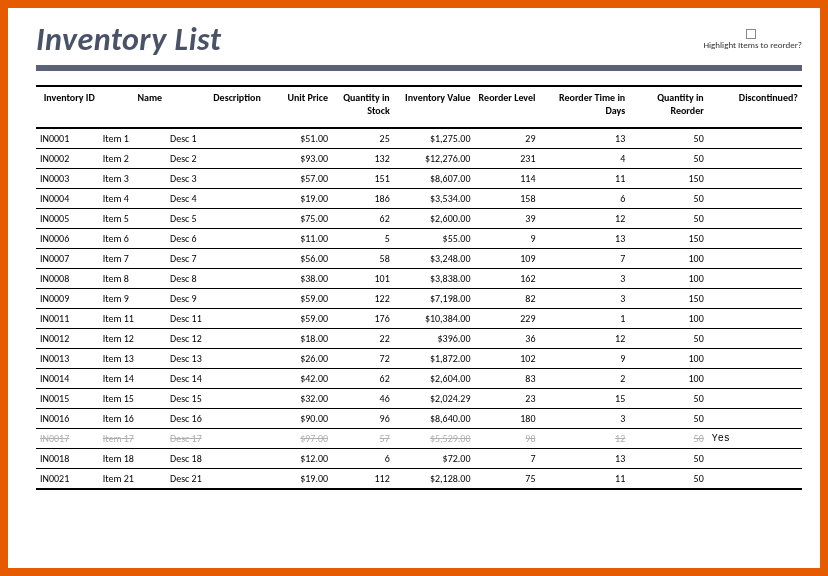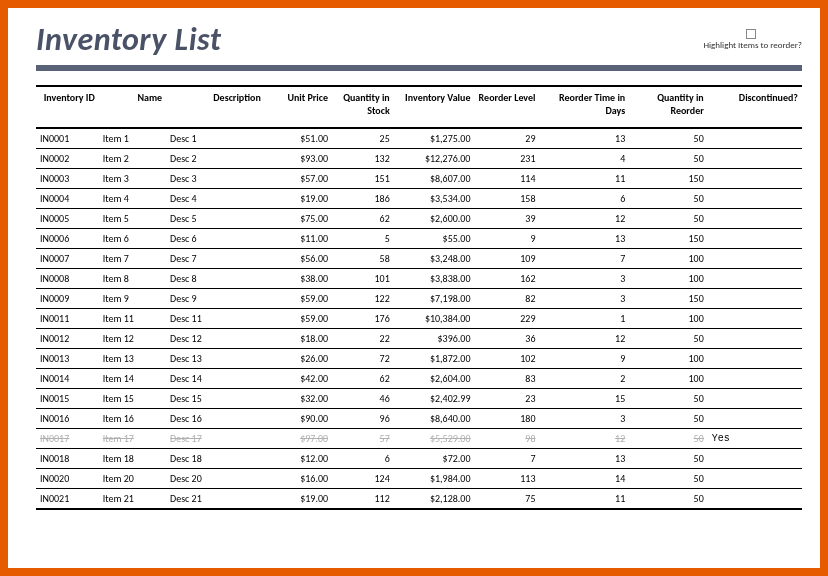--- a/index.html
+++ b/index.html
@@ -293,21 +293,21 @@
           <td class="num">2</td>
           <td class="num">100</td>
           <td class="no-strike"></td>
         </tr>
         <tr>
           <td>IN0015</td>
           <td>Item 15</td>
           <td>Desc 15</td>
           <td class="num">$32.00</td>
           <td class="num">46</td>
-          <td class="num">$2,402.99</td>
+          <td class="num">$2,024.29</td>
           <td class="num">23</td>
           <td class="num">15</td>
           <td class="num">50</td>
           <td class="no-strike"></td>
         </tr>
         <tr>
           <td>IN0016</td>
           <td>Item 16</td>
           <td>Desc 16</td>
           <td class="num">$90.00</td>
@@ -336,32 +336,20 @@
           <td>Desc 18</td>
           <td class="num">$12.00</td>
           <td class="num">6</td>
           <td class="num">$72.00</td>
           <td class="num">7</td>
           <td class="num">13</td>
           <td class="num">50</td>
           <td class="no-strike"></td>
         </tr>
         <tr>
-          <td>IN0020</td>
-          <td>Item 20</td>
-          <td>Desc 20</td>
-          <td class="num">$16.00</td>
-          <td class="num">124</td>
-          <td class="num">$1,984.00</td>
-          <td class="num">113</td>
-          <td class="num">14</td>
-          <td class="num">50</td>
-          <td class="no-strike"></td>
-        </tr>
-        <tr>
           <td>IN0021</td>
           <td>Item 21</td>
           <td>Desc 21</td>
           <td class="num">$19.00</td>
           <td class="num">112</td>
           <td class="num">$2,128.00</td>
           <td class="num">75</td>
           <td class="num">11</td>
           <td class="num">50</td>
           <td class="no-strike"></td>

